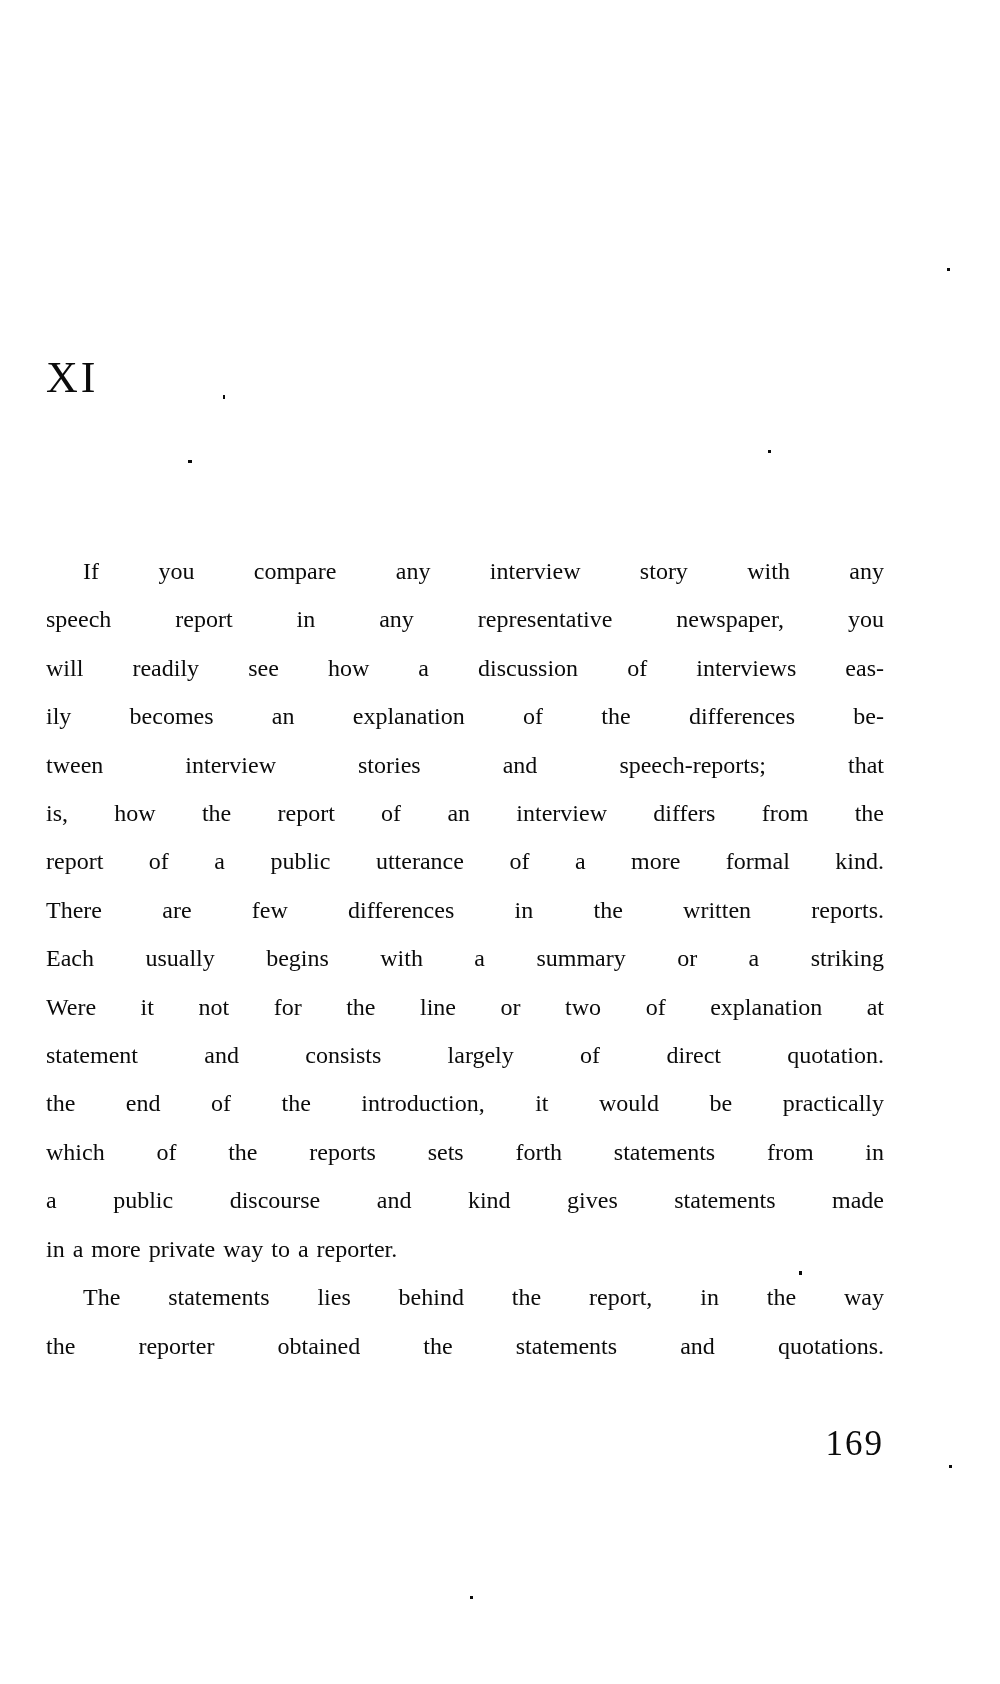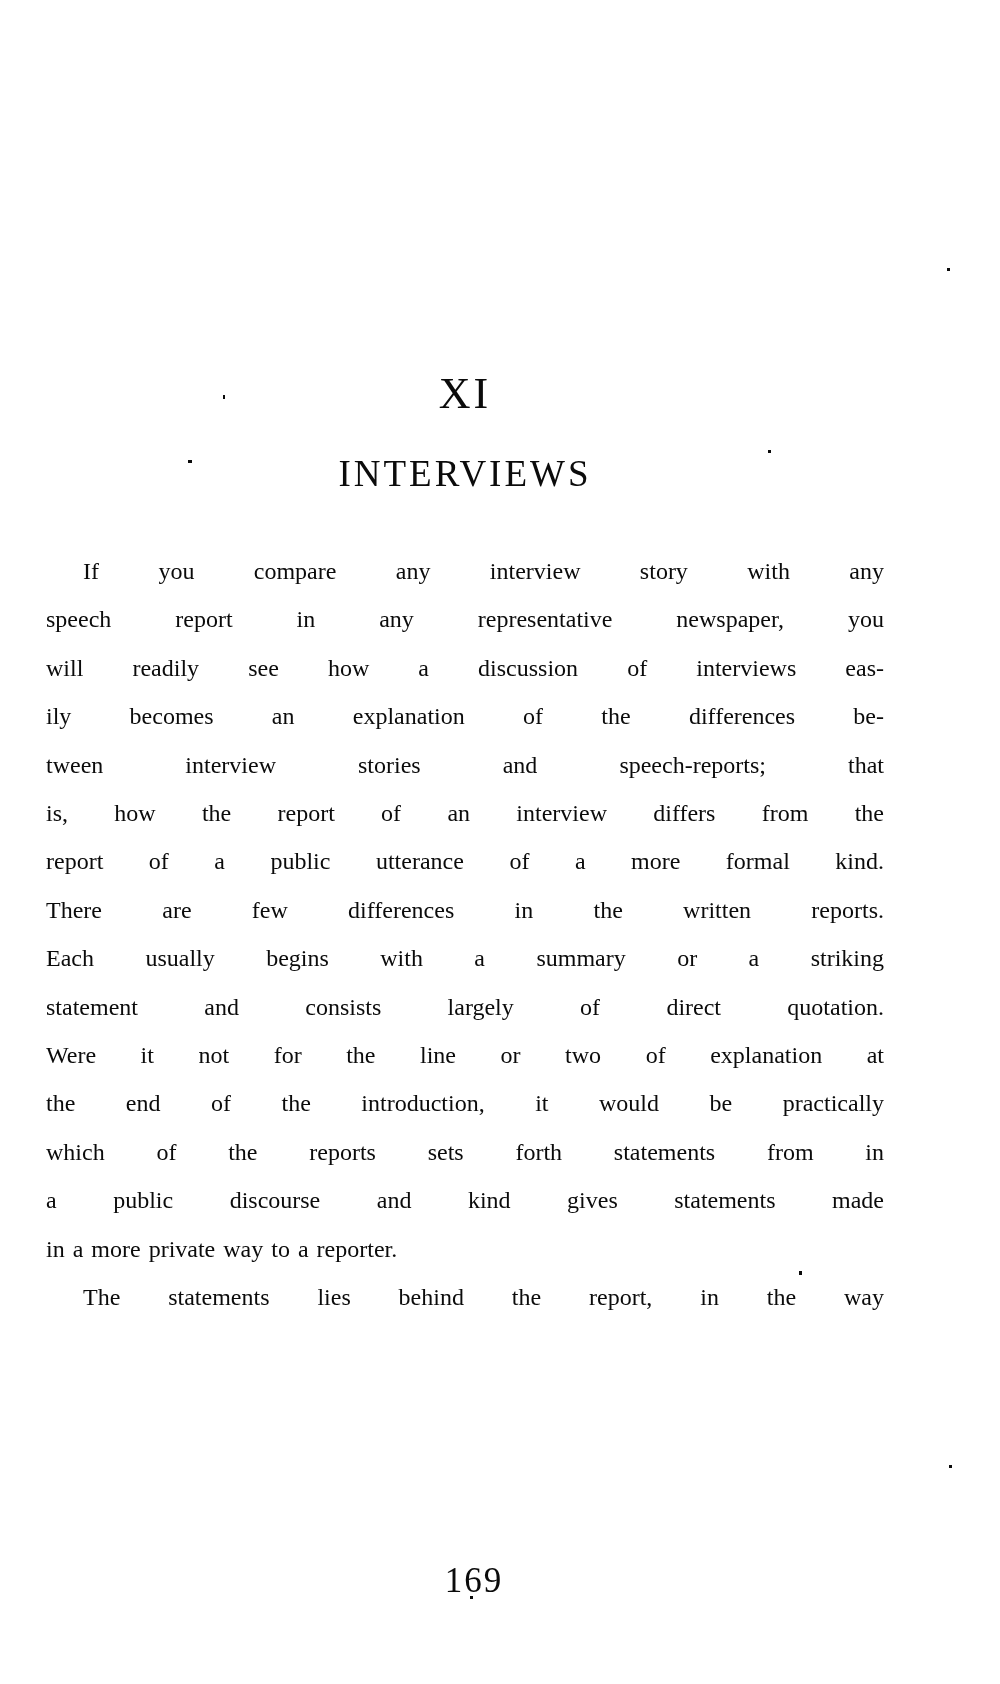--- a/index.html
+++ b/index.html
@@ -16,26 +16,25 @@
     height: 1684px;
     background: #ffffff;
     color: #0b0b0b;
     font-family: "Liberation Serif", "DejaVu Serif", serif;
   }
   .chapter-number {
     position: absolute;
     left: 46px;
     top: 352px;
     width: 838px;
-    text-align: center;
+    text-align: left;
     font-size: 44px;
     letter-spacing: 3px;
     font-weight: 500;
     color: #0b0b0b;
-    margin-top: 16px;
   }
   .chapter-title {
     position: absolute;
     left: 46px;
     top: 452px;
     width: 838px;
     text-align: center;
     font-size: 37px;
     letter-spacing: 3px;
     font-weight: 500;
@@ -58,60 +57,60 @@
   }
   .line.noj {
     text-align-last: left;
   }
   .line.indent {
     text-indent: 37px;
   }
   .folio {
     position: absolute;
     left: 46px;
-    top: 1561px;
+    top: 1424px;
     width: 838px;
-    text-align: center;
+    text-align: right;
     padding-left: 18px;
     box-sizing: border-box;
     font-size: 35px;
     letter-spacing: 2px;
     color: #0b0b0b;
   }
   .speck {
     position: absolute;
     background: #0b0b0b;
   }
 </style>
 </head>
 <body>
 
 <div class="page">
 
   <div class="chapter-number">XI</div>
 
-  <div class="chapter-title">INTERVIEWS</div>
 
   <div class="text-block">
       <div class="line indent">If you compare any interview story with any</div>
       <div class="line">speech report in any representative newspaper, you</div>
       <div class="line">will readily see how a discussion of interviews eas-</div>
       <div class="line">ily becomes an explanation of the differences be-</div>
       <div class="line">tween interview stories and speech-reports; that</div>
       <div class="line">is, how the report of an interview differs from the</div>
       <div class="line">report of a public utterance of a more formal kind.</div>
       <div class="line">There are few differences in the written reports.</div>
       <div class="line">Each usually begins with a summary or a striking</div>
+      <div class="line">Were it not for the line or two of explanation at</div>
       <div class="line">statement and consists largely of direct quotation.</div>
-      <div class="line">Were it not for the line or two of explanation at</div>
       <div class="line">the end of the introduction, it would be practically</div>
       <div class="line">which of the reports sets forth statements from in</div>
       <div class="line">a public discourse and kind gives statements made</div>
       <div class="line noj">in a more private way to a reporter.</div>
       <div class="line indent">The statements lies behind the report, in the way</div>
+      <div class="line">the reporter obtained the statements and quotations.</div>
     </div>
 
   <div class="folio">169</div>
 
   <div class="speck" style="left:947px; top:268px; width:3px; height:3px;"></div>
   <div class="speck" style="left:223px; top:395px; width:2px; height:4px;"></div>
   <div class="speck" style="left:188px; top:460px; width:4px; height:3px;"></div>
   <div class="speck" style="left:768px; top:450px; width:3px; height:3px;"></div>
   <div class="speck" style="left:799px; top:1271px; width:3px; height:4px;"></div>
   <div class="speck" style="left:949px; top:1465px; width:3px; height:3px;"></div>

